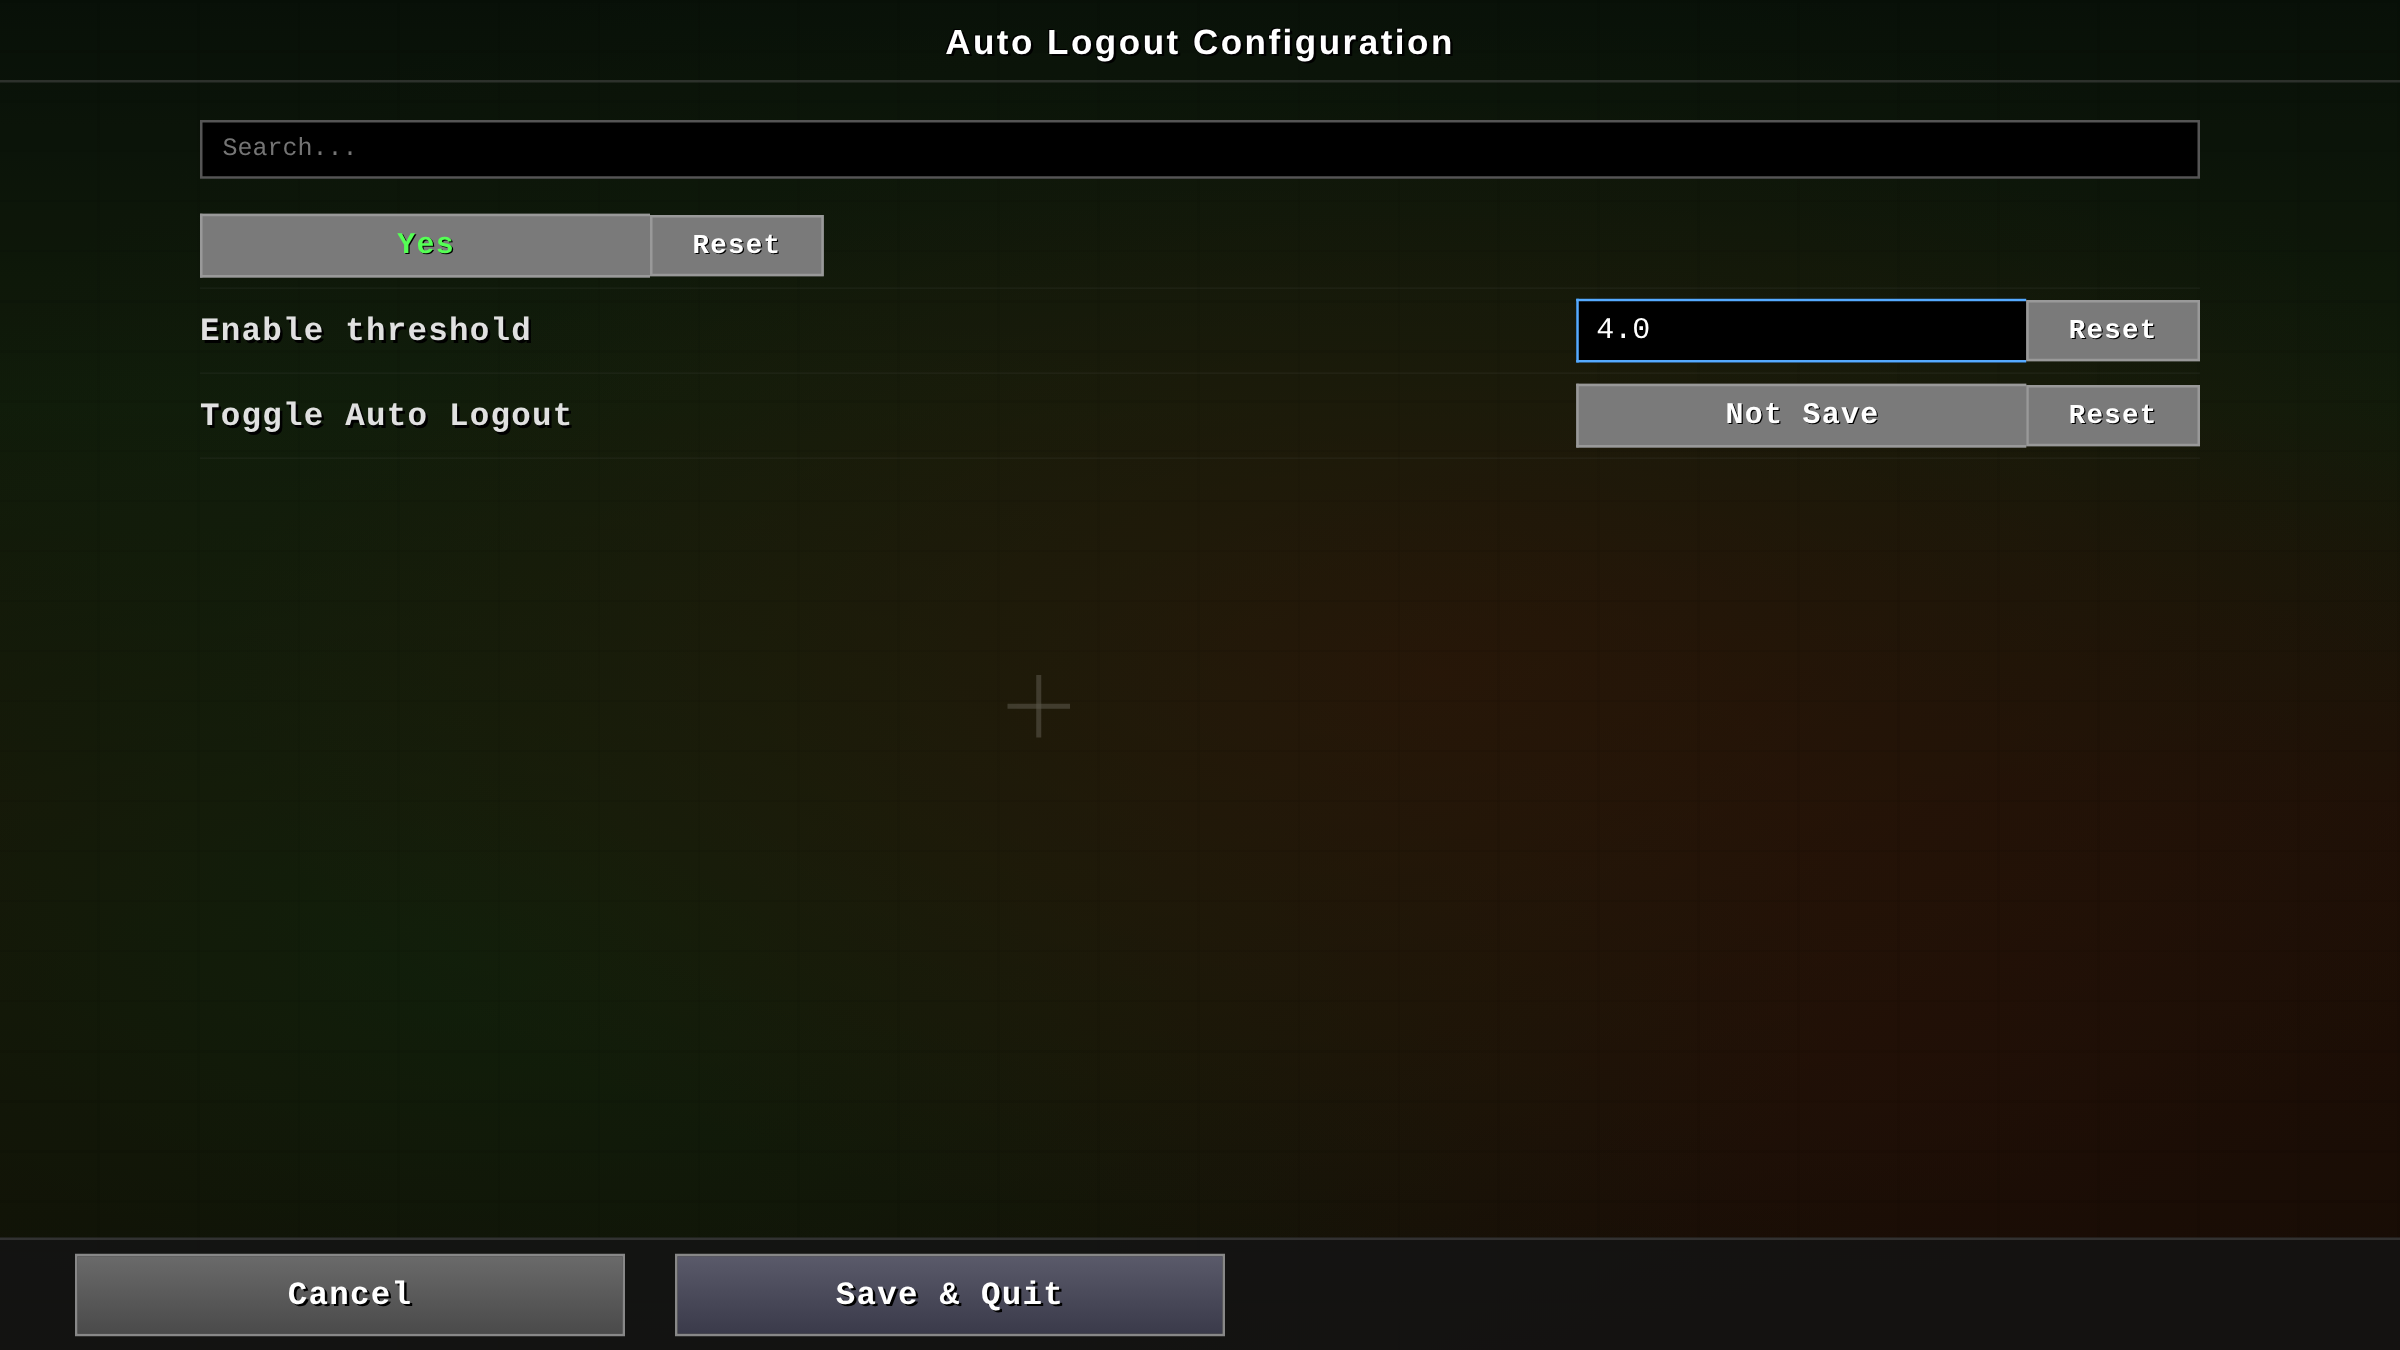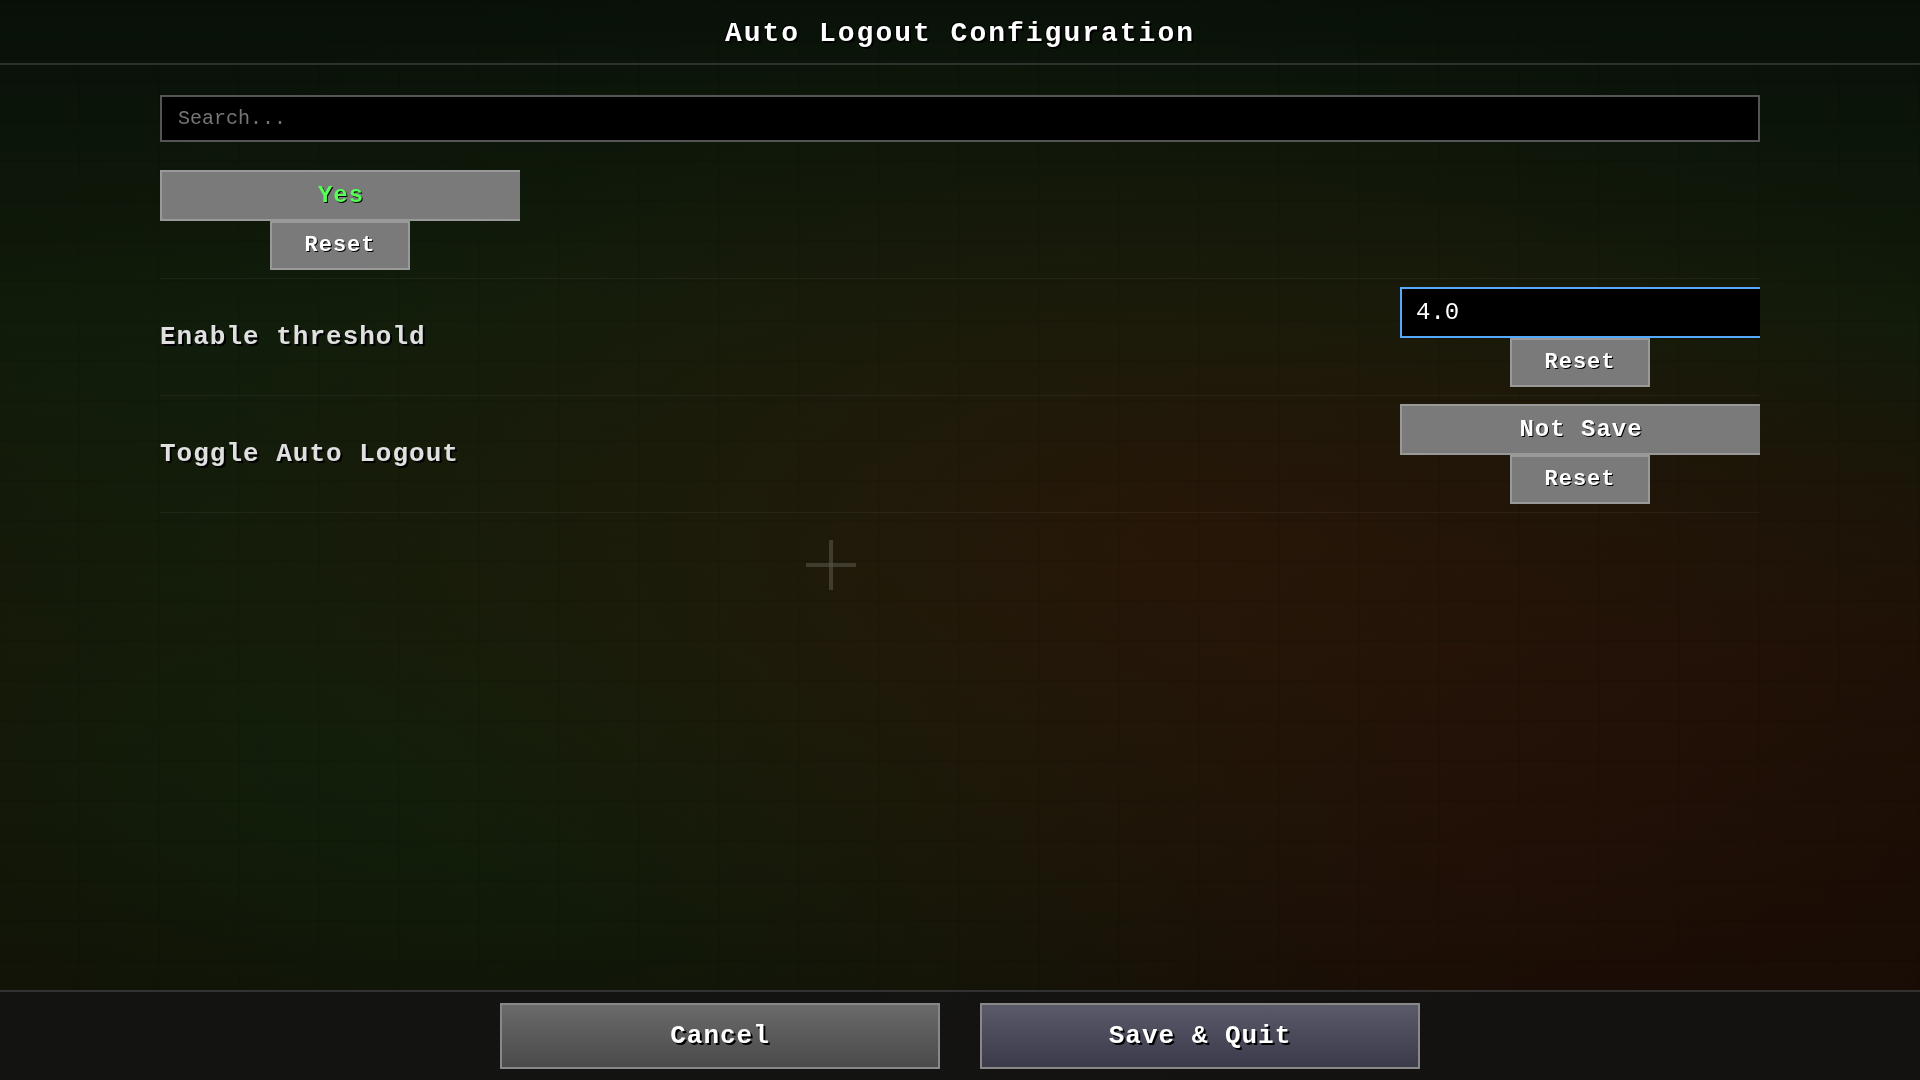--- a/index.html
+++ b/index.html
@@ -69,21 +69,21 @@
     .title-bar {
       width: 100%;
       padding: 18px 0 14px;
       text-align: center;
       border-bottom: 2px solid rgba(80, 80, 80, 0.5);
     }
 
     .title-text {
       color: #ffffff;
       font-size: 28px;
-      font-family: Liberation Mono, monospace;
+      font-family: Liberation Sans, sans-serif;
       font-weight: bold;
       letter-spacing: 2px;
       text-shadow: 2px 2px 0 #000, -1px -1px 0 #000;
     }
 
     .content-area {
       width: 100%;
       flex: 1;
       padding: 30px 160px 20px 160px;
       display: flex;
@@ -122,21 +122,20 @@
       font-size: 26px;
       font-weight: bold;
       text-shadow: 2px 2px 0 #000;
       letter-spacing: 1px;
     }
 
     .config-controls {
       display: flex;
       align-items: center;
       gap: 0;
-      flex-direction: column;
     }
 
     .value-btn {
       background: #7a7a7a;
       border: 2px solid #999;
       border-right: none;
       color: #55ff55;
       font-family: 'Courier New', monospace;
       font-size: 24px;
       font-weight: bold;
@@ -183,21 +182,20 @@
     .bottom-bar {
       position: absolute;
       bottom: 0;
       left: 0;
       right: 0;
       height: 90px;
       background: rgba(20, 20, 20, 0.85);
       border-top: 2px solid rgba(80,80,80,0.5);
       display: flex;
       align-items: center;
-      justify-content: center;
       gap: 40px;
       padding: 0 60px;
     }
 
     .bottom-btn {
       flex: 1;
       max-width: 440px;
       padding: 16px 0;
       font-family: 'Courier New', monospace;
       font-size: 26px;

